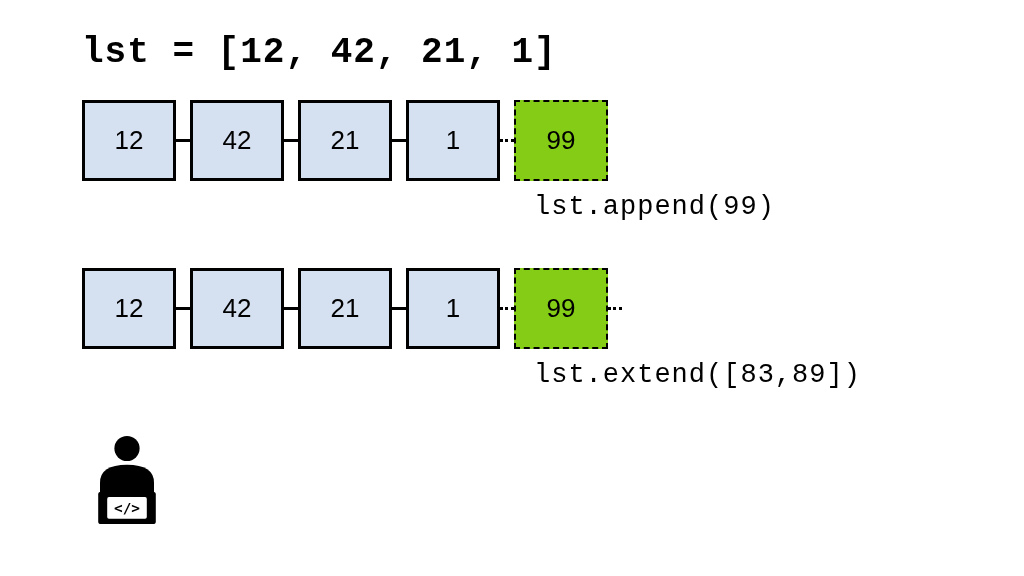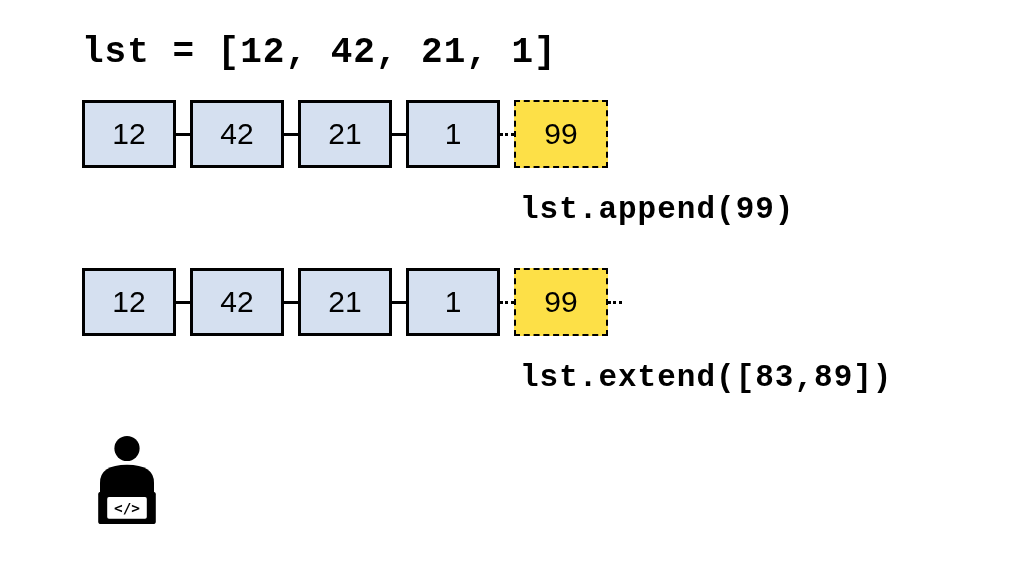--- a/index.html
+++ b/index.html
@@ -24,52 +24,53 @@
   .row {
     position: absolute;
     left: 82px;
     display: flex;
     align-items: center;
   }
   .row1 { top: 100px; }
   .row2 { top: 268px; }
   .cell {
     width: 94px;
-    height: 68px;
+    height: 81px;
     background: #d5e0f0;
     border: 3px solid #000;
     display: flex;
     align-items: center;
     justify-content: center;
-    font-size: 30px;
+    font-size: 26px;
     font-weight: normal;
     color: #000;
     font-family: Arial, sans-serif;
   }
   .cell.dashed {
     border: 2.5px dashed #000;
-    background: #fde047;
+    background: #84cc16;
   }
   .conn {
     width: 14px;
     height: 3px;
     background: #000;
   }
   .conn.dotted {
     width: 14px;
     height: 0;
     background: none;
     border-top: 3px dotted #000;
   }
   .caption {
     position: absolute;
-    font-size: 31px;
-    font-weight: bold;
+    font-size: 27px;
+    font-weight: normal;
     color: #000;
     letter-spacing: 1px;
+    margin-left: 14px;
   }
   .caption1 { top: 192px; left: 520px; }
   .caption2 { top: 360px; left: 520px; }
   .coder-icon {
     position: absolute;
     left: 82px;
     top: 430px;
     width: 90px;
     height: 100px;
   }

